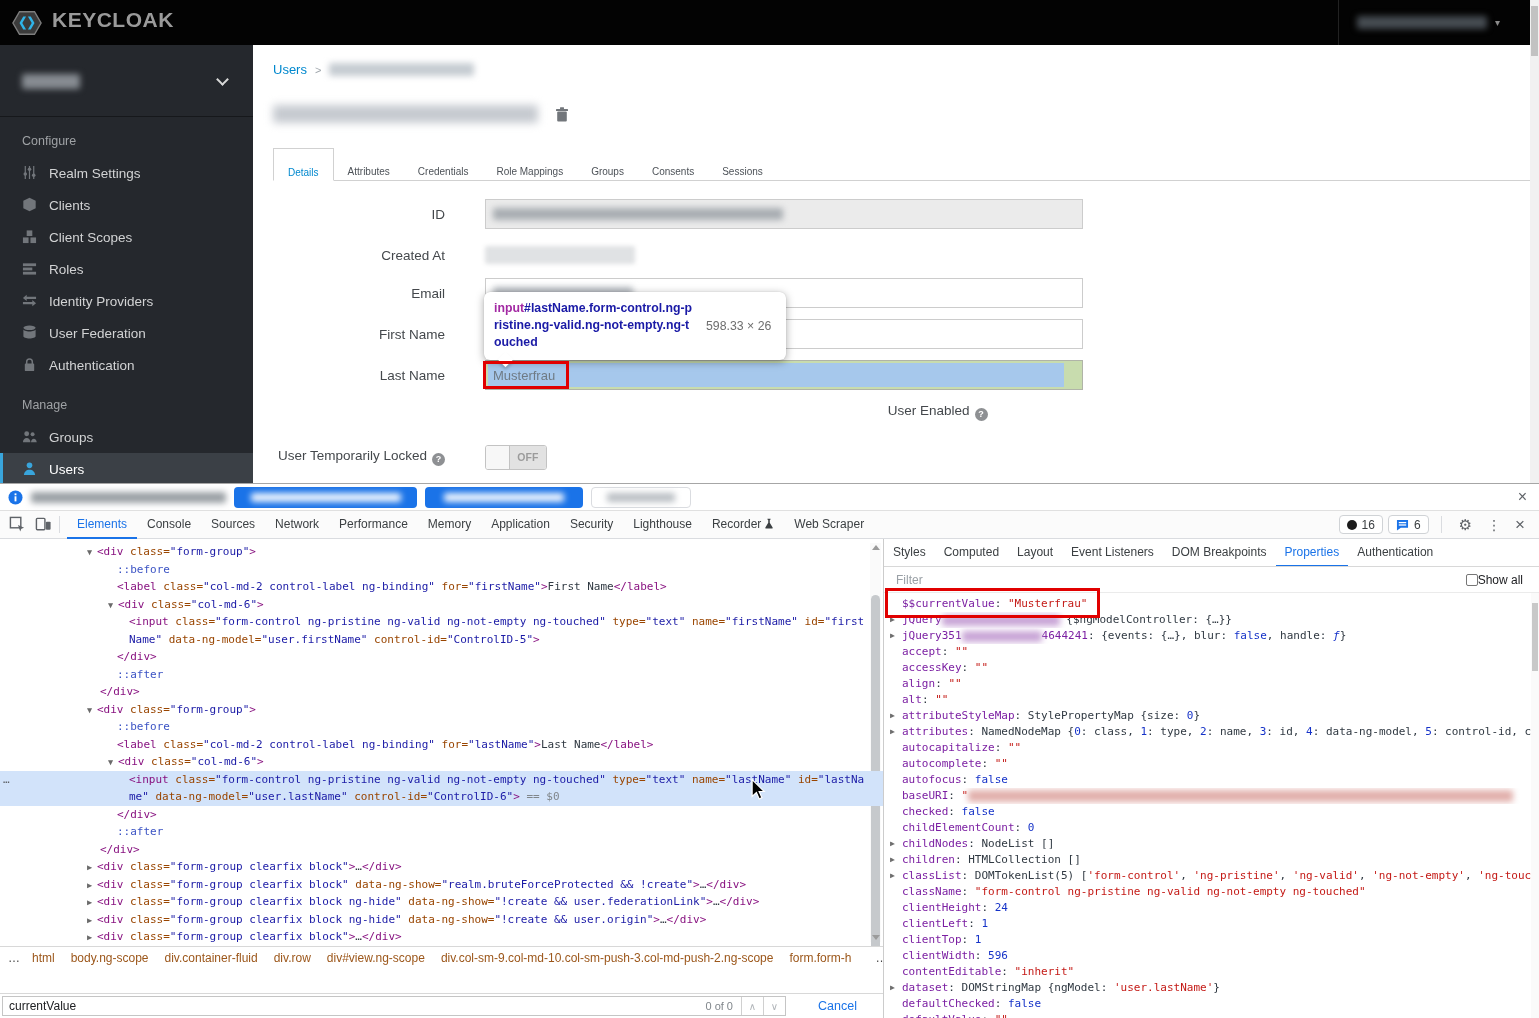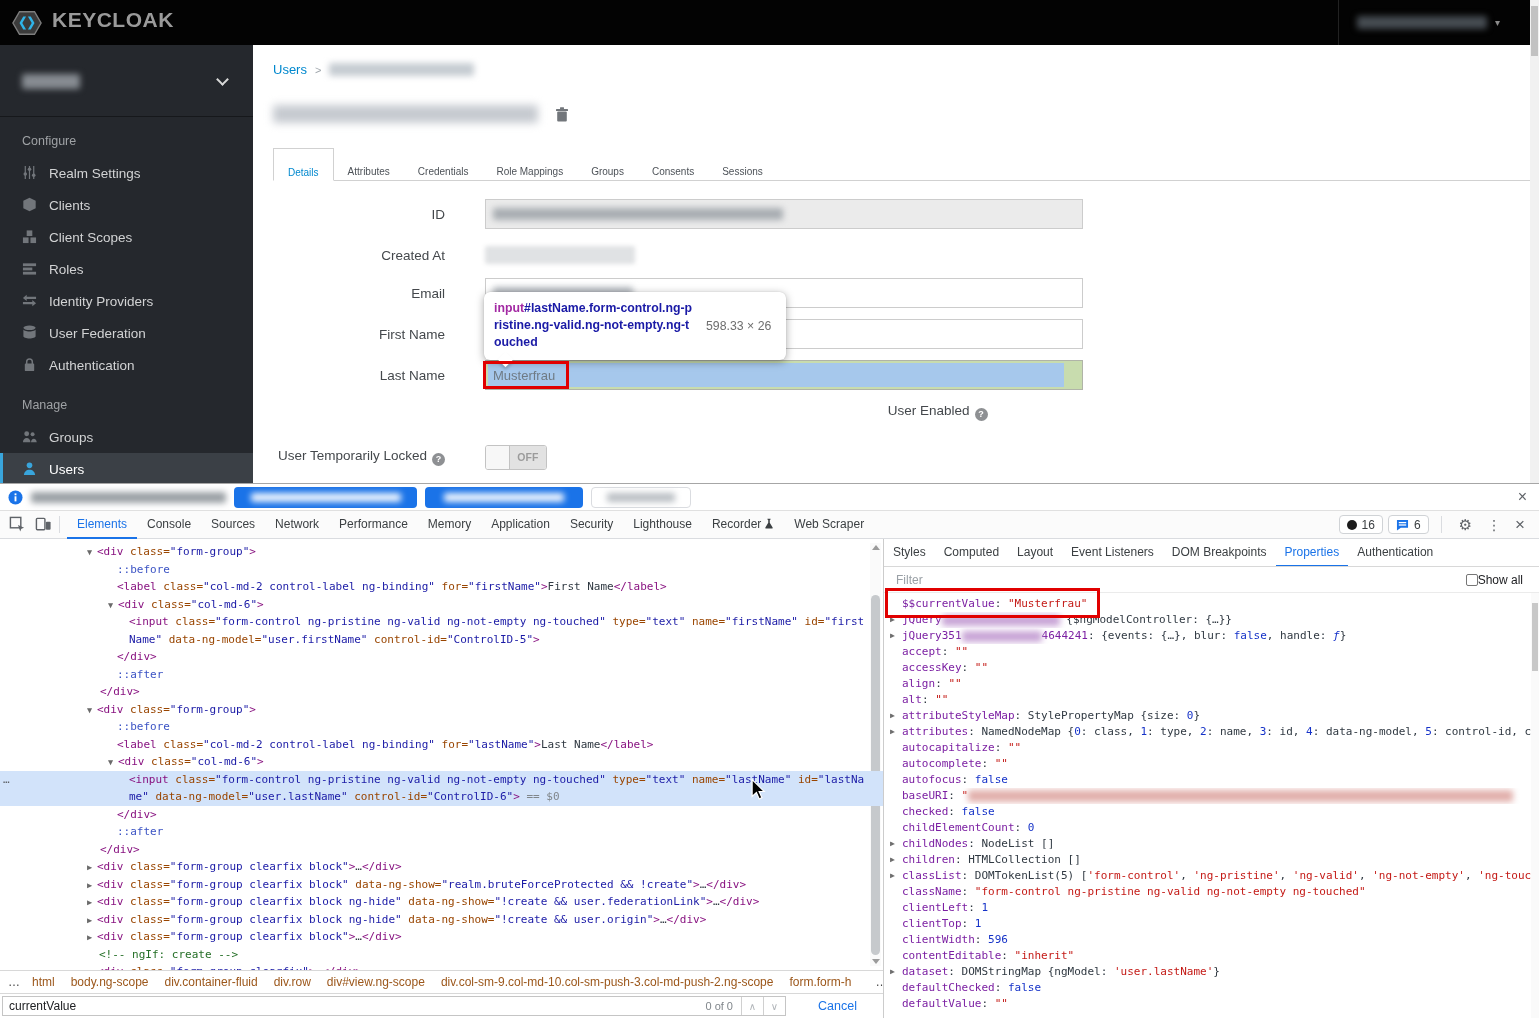--- a/index.html
+++ b/index.html
@@ -132,21 +132,21 @@
   .el-thumb { position:absolute; left:1px; right:1px; top:52px; height:360px; background:#c6c9cc; border-radius:5px; }
   .el-arr { position:absolute; left:2px; width:0; height:0; border-left:4px solid transparent; border-right:4px solid transparent; }
   .el-arr.up { top:2px; border-bottom:5px solid #9b9b9b; }
   .el-arr.down { bottom:2px; border-top:5px solid #9b9b9b; }
 
   .crumbbar { height:23px; border-top:1px solid #d8d8d8; display:flex; align-items:center;
               font-size:12px; overflow:hidden; white-space:nowrap; }
   .crumb { color:#9c571b; margin-right:16px; cursor:pointer; }
   .crumb-ellipsis { color:#444; margin:0 12px 0 8px; cursor:pointer; }
 
-  .findbar { height:25px; border-top:1px solid #d8d8d8; display:flex; align-items:center; }
+  .findbar { height:25px; border-top:1px solid #d8d8d8; display:flex; align-items:center;margin-top:24px; }
   .find-box { flex:0 0 784px; height:20px; margin-left:2px; border:1px solid #c5c5c5; display:flex;
               align-items:center; font-size:12px; }
   .find-q { padding-left:6px; color:#202124; flex:1; }
   .find-matches { color:#80868b; font-size:11px; padding-right:8px; }
   .find-nav { width:22px; text-align:center; border-left:1px solid #d0d0d0; color:#b0b4b8;
               font-size:10px; height:100%; line-height:19px; cursor:pointer; }
   .find-cancel { margin-left:32px; color:#1a73e8; font-size:12.5px; cursor:pointer; }
 
   .right-col { flex:1; position:relative; overflow:hidden; }
   .rtabs { height:28px; display:flex; align-items:center; border-bottom:1px solid #d8d8d8; overflow:hidden; }
@@ -530,20 +530,21 @@
             <div class="prop-line"><span class="s-nam">autocapitalize</span><span class="s-pln">: </span><span class="s-str">""</span></div>
             <div class="prop-line"><span class="s-nam">autocomplete</span><span class="s-pln">: </span><span class="s-str">""</span></div>
             <div class="prop-line"><span class="s-nam">autofocus</span><span class="s-pln">: </span><span class="s-kw">false</span></div>
             <div class="prop-line"><span class="s-nam">baseURI</span><span class="s-pln">: </span><span class="s-str">"</span><span class="br" style="width: 545px;"></span></div>
             <div class="prop-line"><span class="s-nam">checked</span><span class="s-pln">: </span><span class="s-kw">false</span></div>
             <div class="prop-line"><span class="s-nam">childElementCount</span><span class="s-pln">: </span><span class="s-num">0</span></div>
             <div class="prop-line"><span class="parw">▶</span><span class="s-nam">childNodes</span><span class="s-pln">: NodeList []</span></div>
             <div class="prop-line"><span class="parw">▶</span><span class="s-nam">children</span><span class="s-pln">: HTMLCollection []</span></div>
             <div class="prop-line"><span class="parw">▶</span><span class="s-nam">classList</span><span class="s-pln">: DOMTokenList(5) [</span><span class="s-str">'form-control'</span><span class="s-pln">, </span><span class="s-str">'ng-pristine'</span><span class="s-pln">, </span><span class="s-str">'ng-valid'</span><span class="s-pln">, </span><span class="s-str">'ng-not-empty'</span><span class="s-pln">, </span><span class="s-str">'ng-touch</span></div>
             <div class="prop-line"><span class="s-nam">className</span><span class="s-pln">: </span><span class="s-str">"form-control ng-pristine ng-valid ng-not-empty ng-touched"</span></div>
+            <div class="prop-line"><span class="s-nam">clientHeight</span><span class="s-pln">: </span><span class="s-num">24</span></div>
             <div class="prop-line"><span class="s-nam">clientLeft</span><span class="s-pln">: </span><span class="s-num">1</span></div>
             <div class="prop-line"><span class="s-nam">clientTop</span><span class="s-pln">: </span><span class="s-num">1</span></div>
             <div class="prop-line"><span class="s-nam">clientWidth</span><span class="s-pln">: </span><span class="s-num">596</span></div>
             <div class="prop-line"><span class="s-nam">contentEditable</span><span class="s-pln">: </span><span class="s-str">"inherit"</span></div>
             <div class="prop-line"><span class="parw">▶</span><span class="s-nam">dataset</span><span class="s-pln">: DOMStringMap {ngModel: </span><span class="s-str">'user.lastName'</span><span class="s-pln">}</span></div>
             <div class="prop-line"><span class="s-nam">defaultChecked</span><span class="s-pln">: </span><span class="s-kw">false</span></div>
             <div class="prop-line"><span class="s-nam">defaultValue</span><span class="s-pln">: </span><span class="s-str">""</span></div>
           </div>
         <div class="r-scroll">
           <div class="r-thumb"></div>

